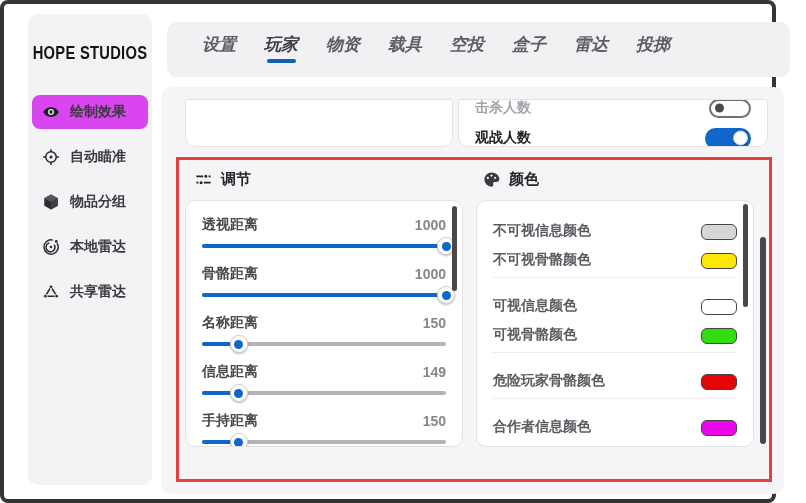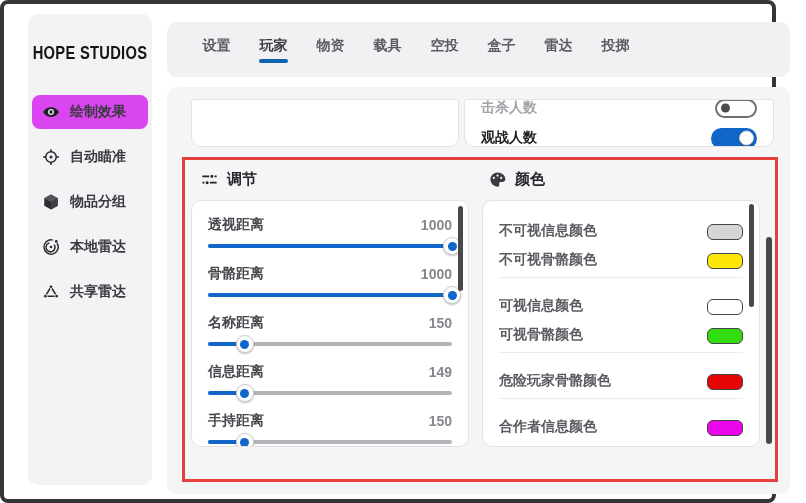--- a/index.html
+++ b/index.html
@@ -18,27 +18,27 @@
     padding-left:10px;cursor:pointer;}
   .side-item.active{background:#d946ef;}
   .side-item .lbl{font-size:14px;font-weight:700;color:#3a3a3f;}
   .icon{display:inline-flex;flex:0 0 auto;}
 
   
   .tabbar{position:absolute;left:163px;top:18px;width:623px;height:55px;
     background:#f1f1f3;border-radius:10px;display:flex;align-items:center;
     padding-left:35px;gap:28px;}
   .tab{display:flex;flex-direction:column;align-items:center;cursor:pointer;}
-  .tab .t-lbl{font-size:14px;font-weight:700;color:#5c5c63;line-height:18px;}
+  .tab .t-lbl{font-size:17px;font-weight:700;color:#5c5c63;line-height:18px;font-style:italic;}
   .tab .t-bar{width:29px;height:4px;border-radius:2px;background:transparent;margin-top:5px;}
   .tab.active .t-lbl{color:#3c3c42;}
   .tab.active .t-bar{background:#0f62b4;}
 
   
-  .viewport{position:absolute;left:163px;top:83px;width:623px;height:407px;
+  .viewport{position:absolute;left:157px;top:83px;width:623px;height:407px;
     background:#f5f5f7;border-radius:10px;}
   .card{background:#fff;border:1px solid #e3e3e6;border-radius:10px;}
 
   .card-empty{position:absolute;left:24px;top:12px;width:268px;height:48px;
     border-radius:3px 3px 10px 10px;}
   .card-toggles{position:absolute;left:297px;top:12px;width:310px;height:48px;
     border-radius:3px 3px 10px 10px;overflow:hidden;padding:0 16px;}
   .trow{height:30px;display:flex;align-items:center;justify-content:space-between;}
   .trow.clipped{margin-top:-7px;}
   .trow .t-label{font-size:14px;font-weight:700;}

